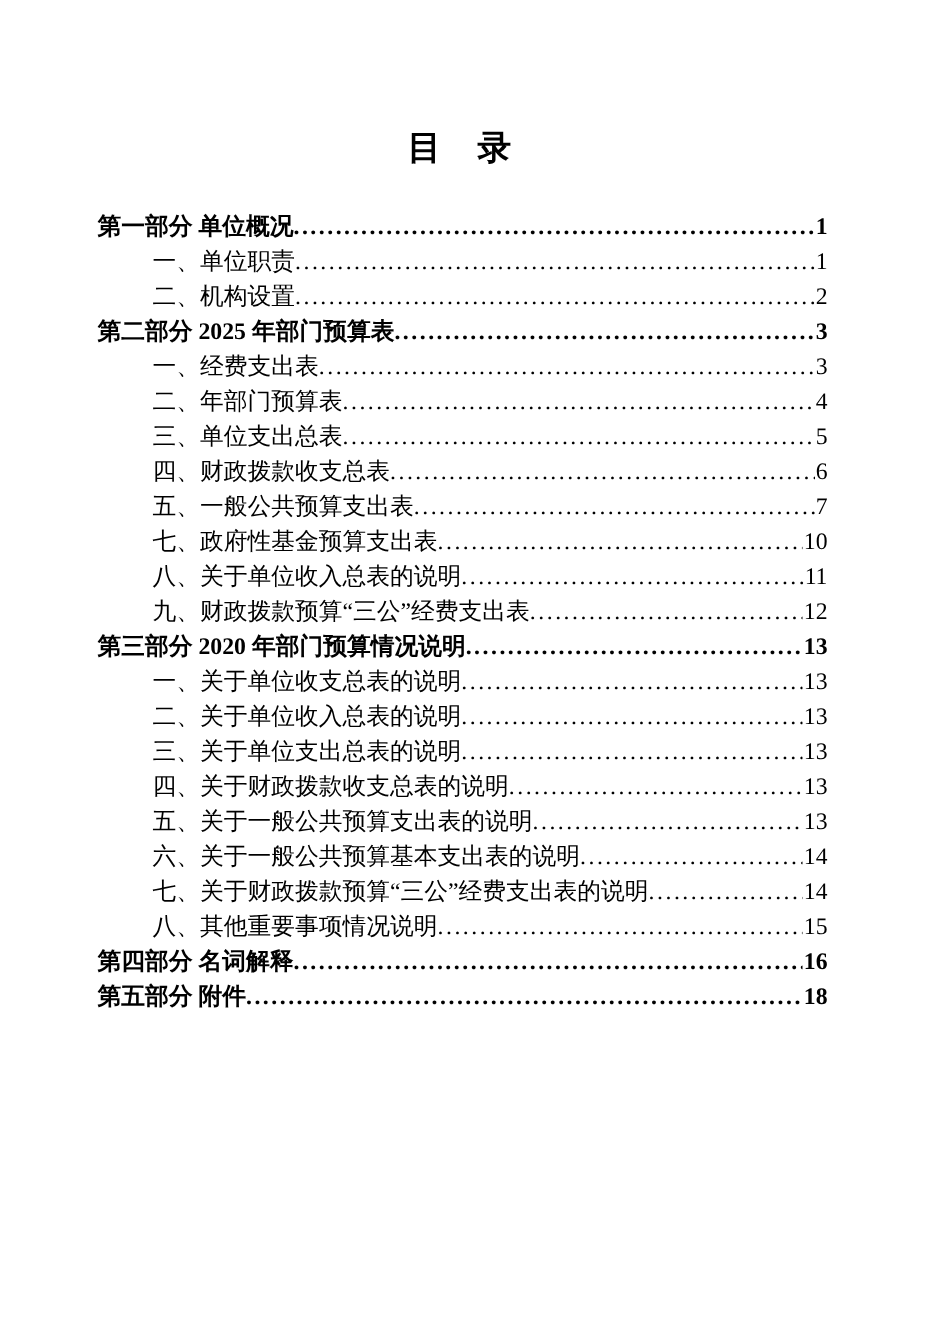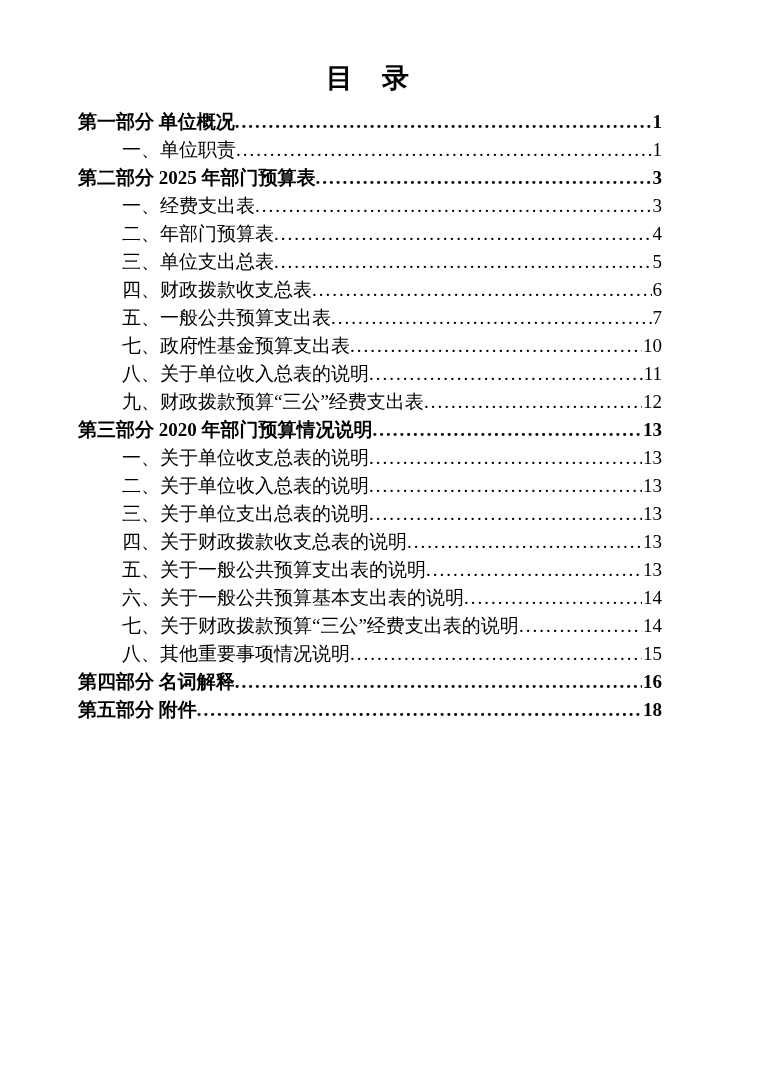--- a/index.html
+++ b/index.html
@@ -12,31 +12,31 @@
     background: #ffffff;
     color: #000000;
     font-family: "Liberation Serif", "DejaVu Serif", serif;
     overflow: hidden;
   }
   .page {
     box-sizing: border-box;
     width: 736px;
     height: 1074px;
     background: #ffffff;
-    padding-top: 60px;
+    padding-top: 100px;
   }
   .doc-title {
     text-align: center;
     font-size: 27px;
     font-weight: 700;
     line-height: 36px;
     letter-spacing: 1px;
   }
   .toc {
-    margin: 12px 74px 0 78px; 
+    margin: 32px 74px 0 78px; 
     font-size: 19px;
     line-height: 28px;
   }
   .toc-row {
     display: flex;
     align-items: baseline;
     height: 28px;
     overflow: hidden;
   }
   .toc-row.indent {
@@ -78,20 +78,25 @@
         <span class="toc-leader"></span>
         <span class="toc-page">1</span>
       </div>
 
       <div class="toc-row indent">
         <span class="toc-label">一、单位职责</span>
         <span class="toc-leader"></span>
         <span class="toc-page">1</span>
       </div>
 
+      <div class="toc-row indent">
+        <span class="toc-label">二、机构设置</span>
+        <span class="toc-leader"></span>
+        <span class="toc-page">2</span>
+      </div>
 
       <div class="toc-row bold">
         <span class="toc-label">第二部分 2025 年部门预算表</span>
         <span class="toc-leader"></span>
         <span class="toc-page">3</span>
       </div>
 
       <div class="toc-row indent">
         <span class="toc-label">一、经费支出表</span>
         <span class="toc-leader"></span>

